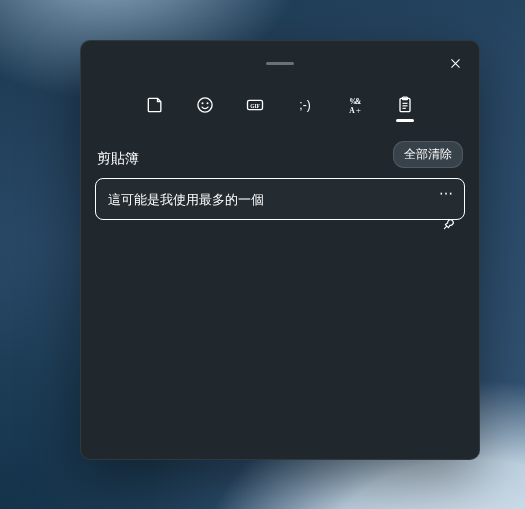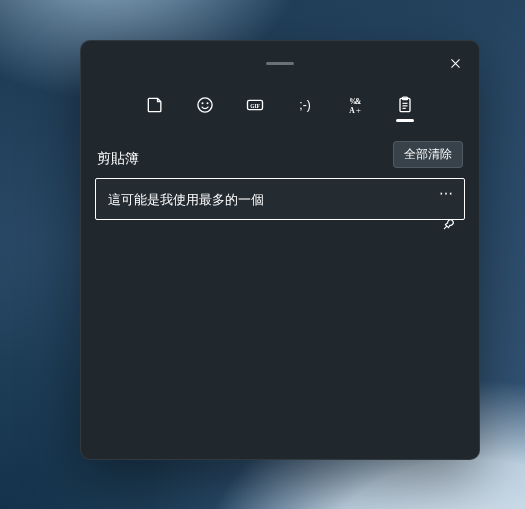--- a/index.html
+++ b/index.html
@@ -111,27 +111,27 @@
   .section-title {
     font-size: 14px;
     color: #ffffff;
   }
   .clear-btn {
     background: #38424a;
     border: 1px solid rgba(255,255,255,0.12);
     color: #ffffff;
     font-size: 12px;
     padding: 4px 10px;
-    border-radius: 4px;
+    border-radius: 11px;
     cursor: pointer;
   }
   .clip-item {
     margin: 0 4px;
     border: 1.5px solid #ffffff;
-    border-radius: 2px;
+    border-radius: 8px;
     padding: 12px 12px 10px 12px;
     position: relative;
     background: rgba(255,255,255,0.02);
   }
   .clip-text {
     font-size: 13px;
     color: #ffffff;
     line-height: 1.4;
   }
   .clip-actions {

